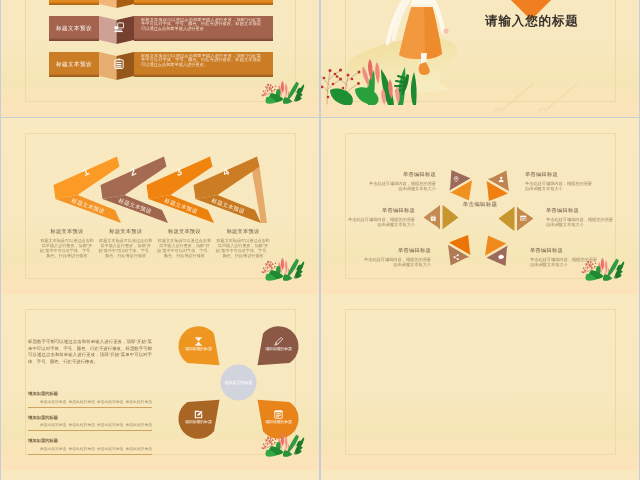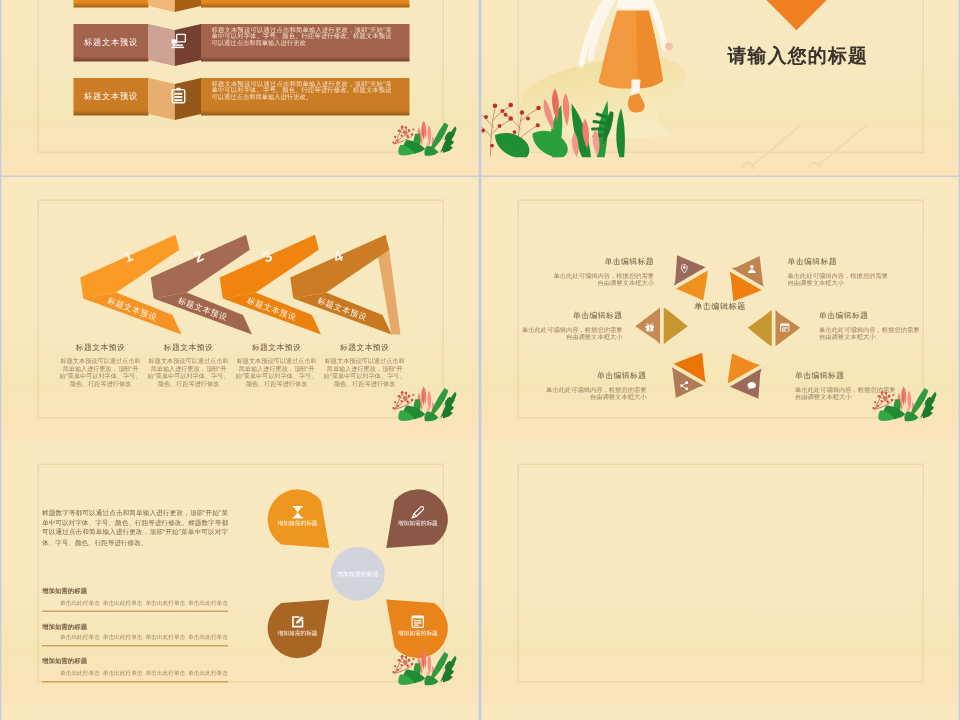--- a/index.html
+++ b/index.html
@@ -32,21 +32,21 @@
   .plant svg{display:block;width:100%;height:100%;}
 
   
   .s2-art{position:absolute;left:0;top:0;width:318px;height:176px;}
   .s2-art svg{display:block;width:100%;height:100%;}
   .s2-badge{position:absolute;left:188px;top:25.5px;width:44px;height:44px;
             background:#ef7f21;transform:rotate(45deg);}
   .s2-badge-num{position:absolute;left:188px;top:25.5px;width:44px;height:44px;
             display:flex;align-items:center;justify-content:center;
             color:#fff;font-size:9.5px;font-weight:bold;}
-  .s2-title{position:absolute;left:164px;top:88px;width:140px;
+  .s2-title{position:absolute;left:164px;top:72px;width:140px;
             color:#3a332c;font-size:12.6px;font-weight:bold;letter-spacing:.8px;
             white-space:nowrap;}
   .s2-pins{position:absolute;left:170px;top:140px;width:110px;height:32px;}
   .s2-pins svg{display:block;width:100%;height:100%;}
   .s2-plants{position:absolute;left:-6px;top:109px;width:102px;height:55px;}
   .s2-plants svg{display:block;width:100%;height:100%;}
 
   
   .s3-chev{position:absolute;top:18px;width:112px;height:90px;}
   .s3-chev svg{display:block;width:100%;height:100%;overflow:visible;}

